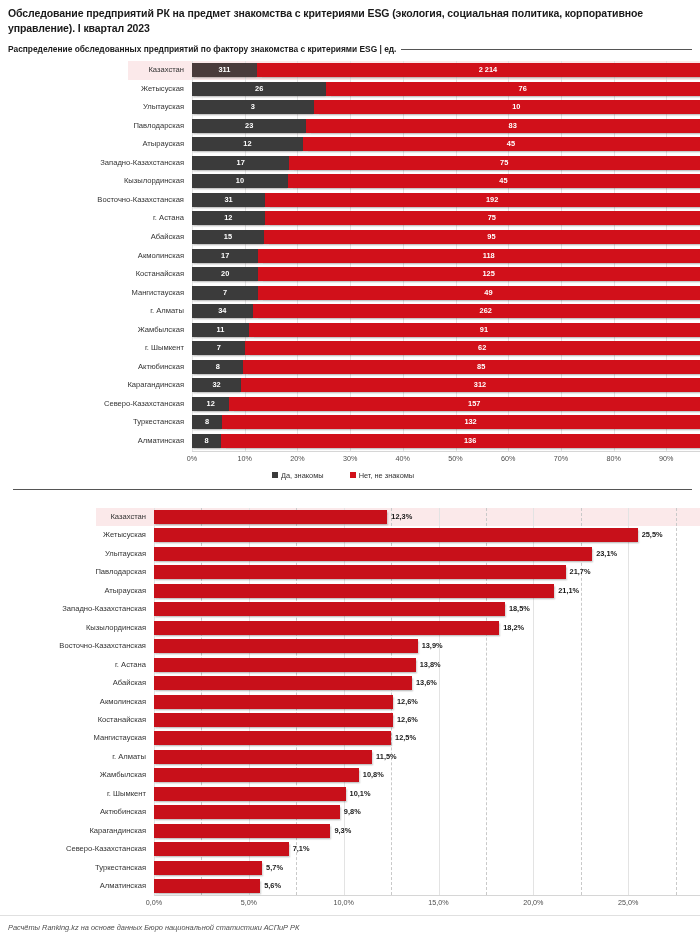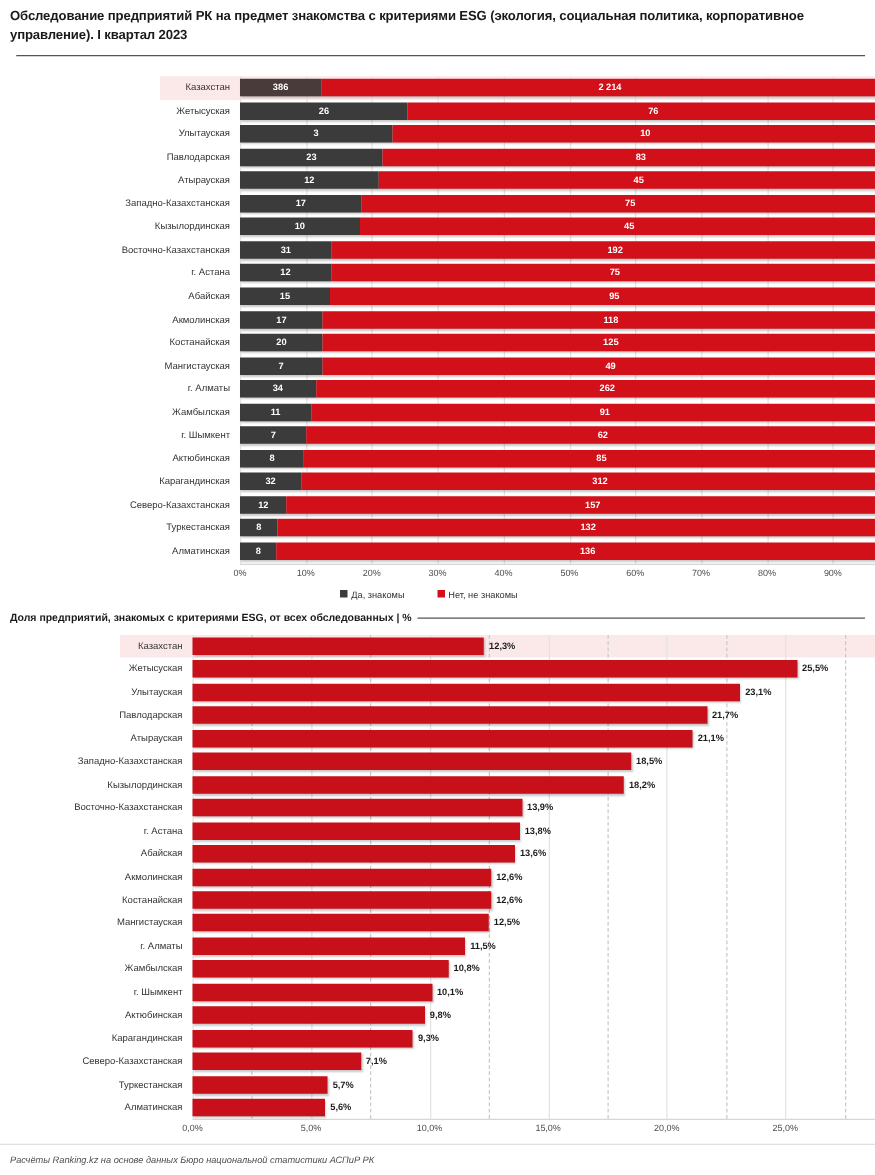--- a/index.html
+++ b/index.html
@@ -64,41 +64,42 @@
   .footer-rule{position:absolute;left:0;width:700px;height:1px;background:#e0e0e0;}
 </style>
 </head>
 <body>
 
 <div class="page">
 
   <div class="main-title">Обследование предприятий РК на предмет знакомства с критериями ESG (экология, социальная политика, корпоративное управление). I квартал 2023</div>
 
   <div class="section-head" id="sec1head" style="top:44px;">
+    <span class="txt">Распределение обследованных предприятий по фактору знакомства с критериями ESG | ед.</span>
     <span class="rule"></span>
   </div>
 
   <div class="chart" id="chart1" style="left:0;top:58px;width:700px;height:420px;">
       <div class="hl-band" style="left:88px;top:3px;width:591px;height:18.55px;"></div>
       <div class="grid-v" style="left:152px;top:3px;height:389.55px;"></div>
       <div class="grid-v" style="left:204.7px;top:3px;height:389.55px;"></div>
       <div class="grid-v" style="left:257.4px;top:3px;height:389.55px;"></div>
       <div class="grid-v" style="left:310.1px;top:3px;height:389.55px;"></div>
       <div class="grid-v" style="left:362.8px;top:3px;height:389.55px;"></div>
       <div class="grid-v" style="left:415.5px;top:3px;height:389.55px;"></div>
       <div class="grid-v" style="left:468.2px;top:3px;height:389.55px;"></div>
       <div class="grid-v" style="left:520.9px;top:3px;height:389.55px;"></div>
       <div class="grid-v" style="left:573.6px;top:3px;height:389.55px;"></div>
       <div class="grid-v" style="left:626.3px;top:3px;height:389.55px;"></div>
       <div class="grid-v" style="left:679px;top:3px;height:389.55px;"></div>
       <div class="axis-line" style="left:152px;top:392.55px;width:527px;"></div>
       <div class="rowlabel" style="left:0px;top:6px;width:144px;">Казахстан</div>
       <div class="bar dark-kz shadow" style="left:152px;top:5px;width:64.90970297029703px;"></div>
       <div class="bar red shadow" style="left:216.90970297029702px;top:5px;width:462.090297029703px;"></div>
-      <div class="barval" style="left:184.4548514851485px;top:5px;">386</div>
+      <div class="barval" style="left:184.4548514851485px;top:5px;">311</div>
       <div class="barval" style="left:447.95485148514854px;top:5px;">2 214</div>
       <div class="rowlabel" style="left:0px;top:24.55px;width:144px;">Жетысуская</div>
       <div class="bar dark shadow" style="left:152px;top:23.55px;width:134.33333333333334px;"></div>
       <div class="bar red shadow" style="left:286.33333333333337px;top:23.55px;width:392.66666666666663px;"></div>
       <div class="barval" style="left:219.16666666666669px;top:23.55px;">26</div>
       <div class="barval" style="left:482.6666666666667px;top:23.55px;">76</div>
       <div class="rowlabel" style="left:0px;top:43.1px;width:144px;">Улытауская</div>
       <div class="bar dark shadow" style="left:152px;top:42.1px;width:121.61538461538461px;"></div>
       <div class="bar red shadow" style="left:273.61538461538464px;top:42.1px;width:405.38461538461536px;"></div>
       <div class="barval" style="left:212.80769230769232px;top:42.1px;">3</div>
@@ -210,21 +211,20 @@
           <span class="lb">Да, знакомы</span>
         </div>
         <div class="item">
           <span class="sw" style="background:#d1101a;"></span>
           <span class="lb">Нет, не знакомы</span>
         </div>
       </div>
     </div>
 
   <div class="section-head" id="sec2head" style="top:489px;">
-    <span class="txt">Доля предприятий, знакомых с критериями ESG, от всех обследованных | %</span>
     <span class="rule"></span>
   </div>
 
   <div class="chart" id="chart2" style="left:0;top:505px;width:700px;height:400px;">
       <div class="hl-band" style="left:56px;top:3px;width:627px;height:18.45px;"></div>
       <div class="grid-v" style="left:114px;top:3px;height:387.45px;"></div>
       <div class="grid-v" style="left:208.83333333333331px;top:3px;height:387.45px;"></div>
       <div class="grid-v" style="left:303.66666666666663px;top:3px;height:387.45px;"></div>
       <div class="grid-v" style="left:398.5px;top:3px;height:387.45px;"></div>
       <div class="grid-v" style="left:493.3333333333333px;top:3px;height:387.45px;"></div>

